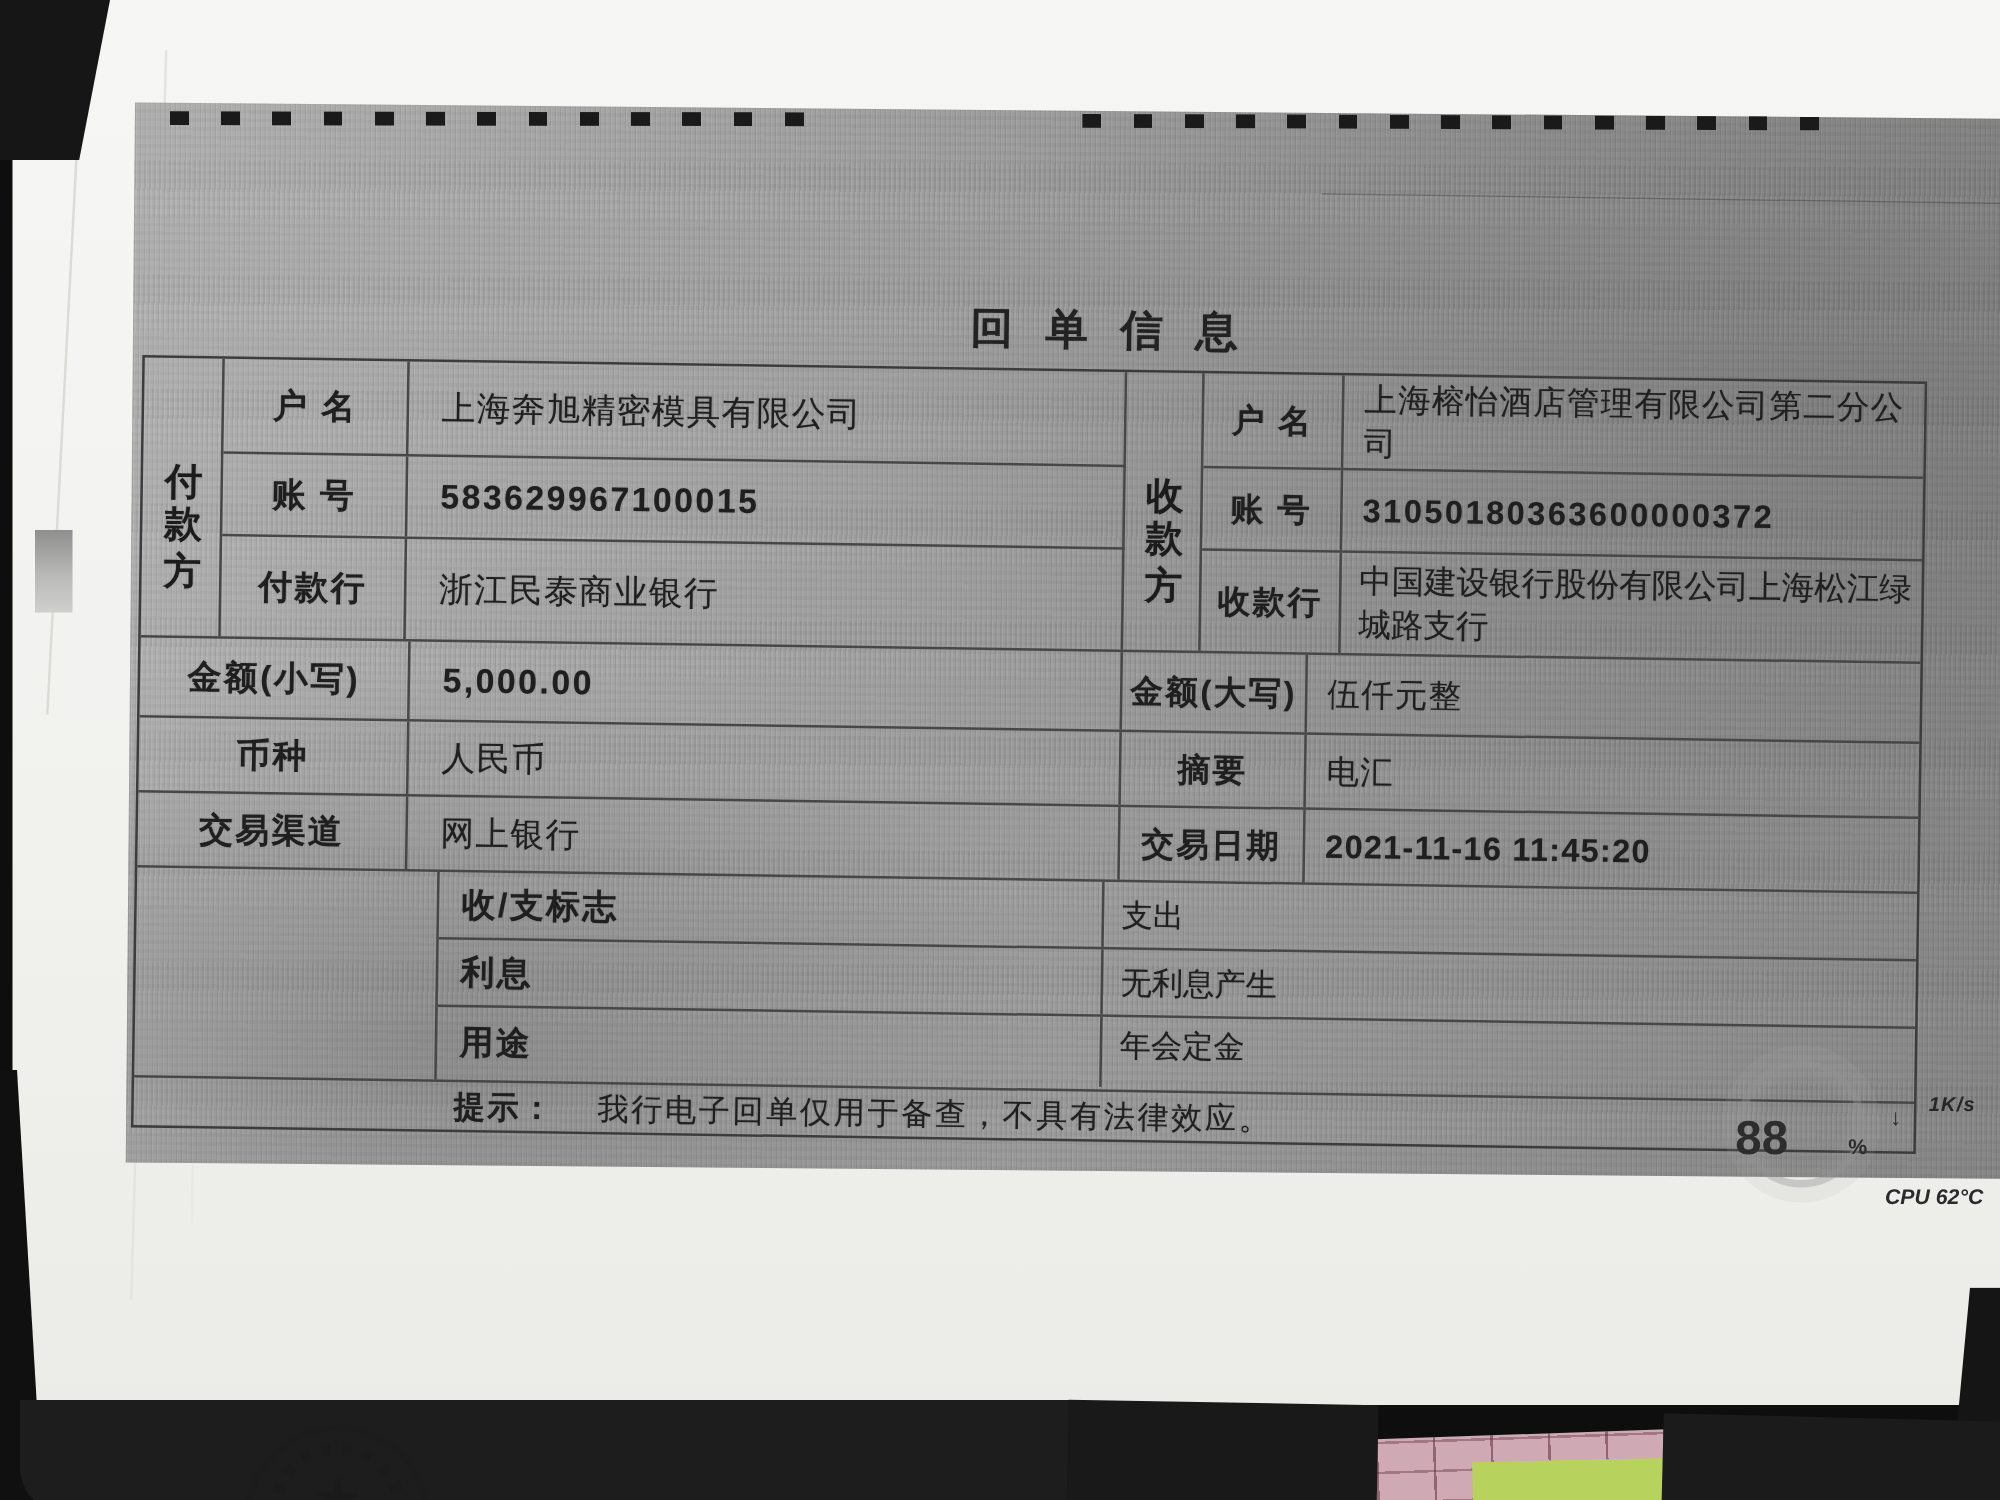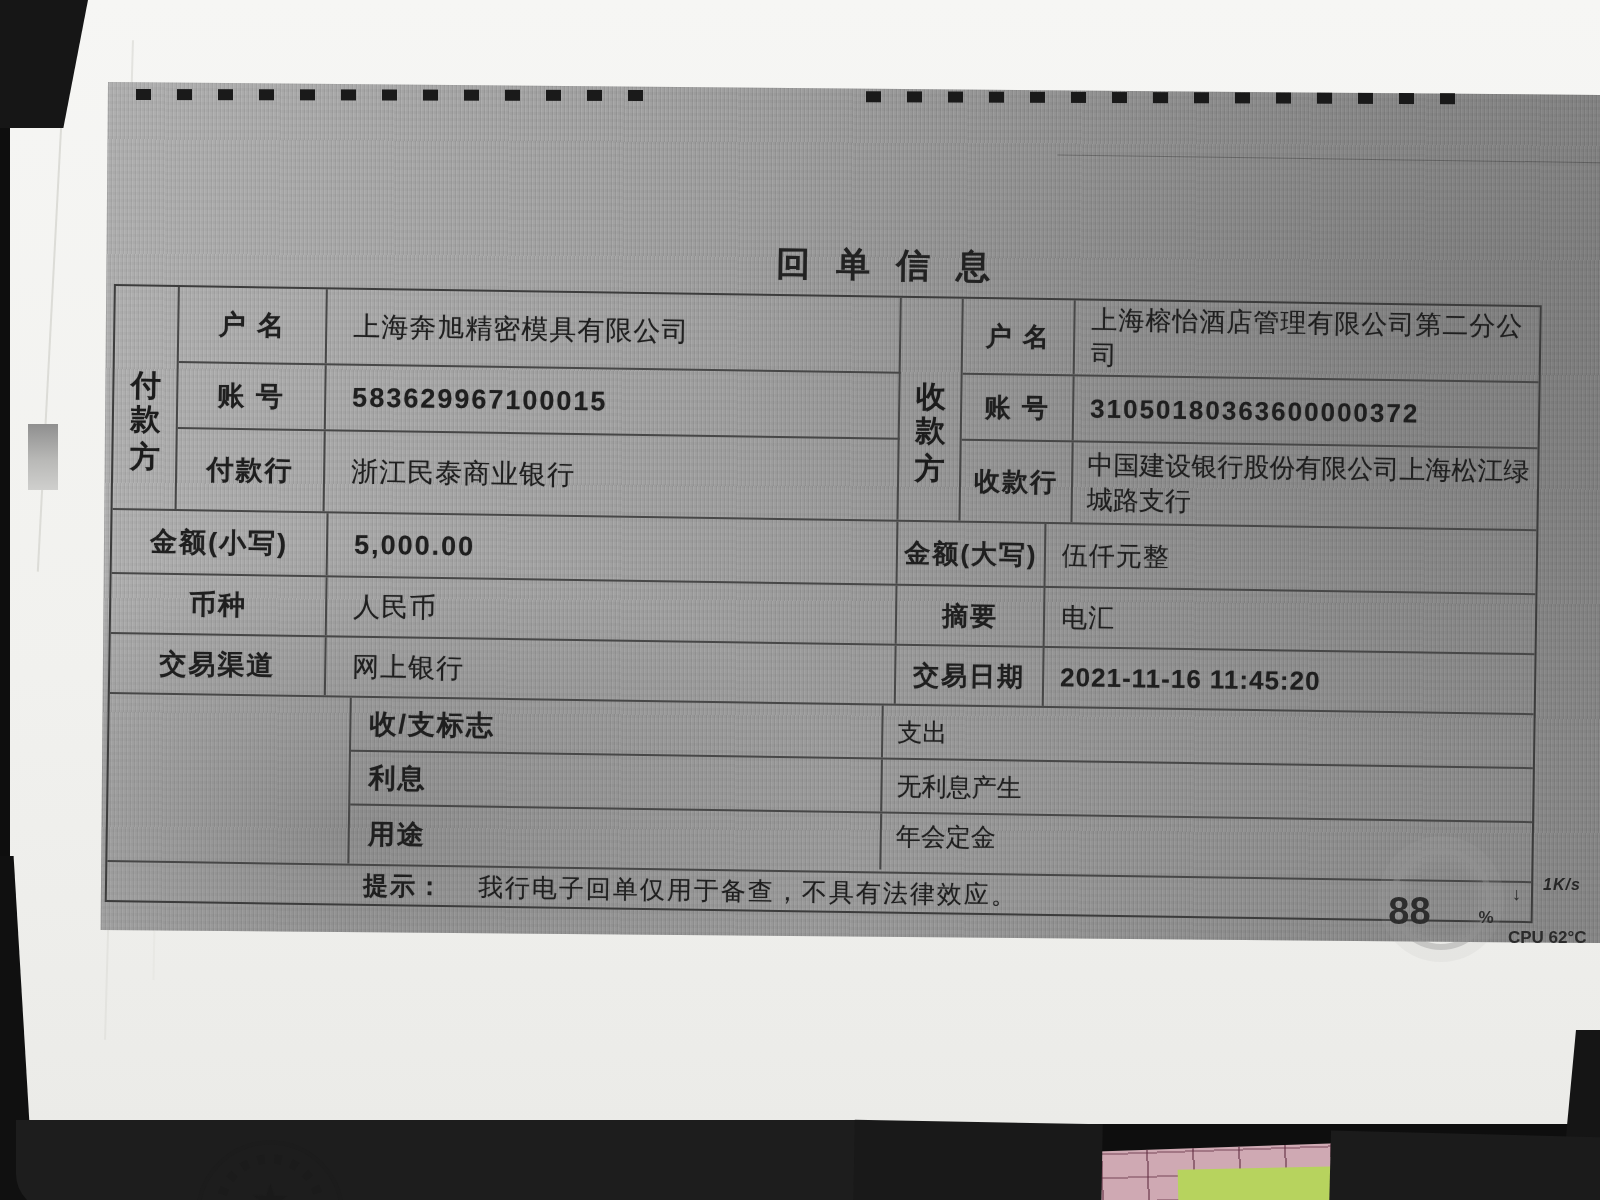--- a/index.html
+++ b/index.html
@@ -108,21 +108,21 @@
     border:6px solid rgba(150,150,150,0.45);
     box-shadow:0 0 0 12px rgba(170,170,170,0.12), inset 0 0 18px rgba(200,200,200,0.18);
     display:flex;align-items:flex-end;justify-content:center;
     color:#2d2d2d;
     gap:48px;
   }
   .ov-num{font-size:38px;font-weight:bold;line-height:1;padding-bottom:14px;}
   .ov-pct{font-size:17px;font-weight:bold;padding-bottom:16px;}
   .ov-arrow{left:1512px;top:884px;font-size:18px;color:#2c2c2c;font-weight:bold;}
   .ov-net{left:1543px;top:876px;font-size:16px;color:#262626;font-weight:bold;font-style:italic;letter-spacing:1px;}
-  .ov-cpu{left:1508px;top:928px;font-size:17px;color:#2b2b2b;font-weight:600;white-space:nowrap;}
+  .ov-cpu{left:1508px;top:948px;font-size:17px;color:#2b2b2b;font-weight:600;font-style:italic;white-space:nowrap;}
 </style>
 </head>
 <body>
 
 <div class="abs sheet"></div>
 <div class="abs edge-line-1"></div>
 <div class="abs edge-line-2"></div>
 <div class="abs edge-line-3"></div>
 <div class="abs gray-tab"></div>
 

